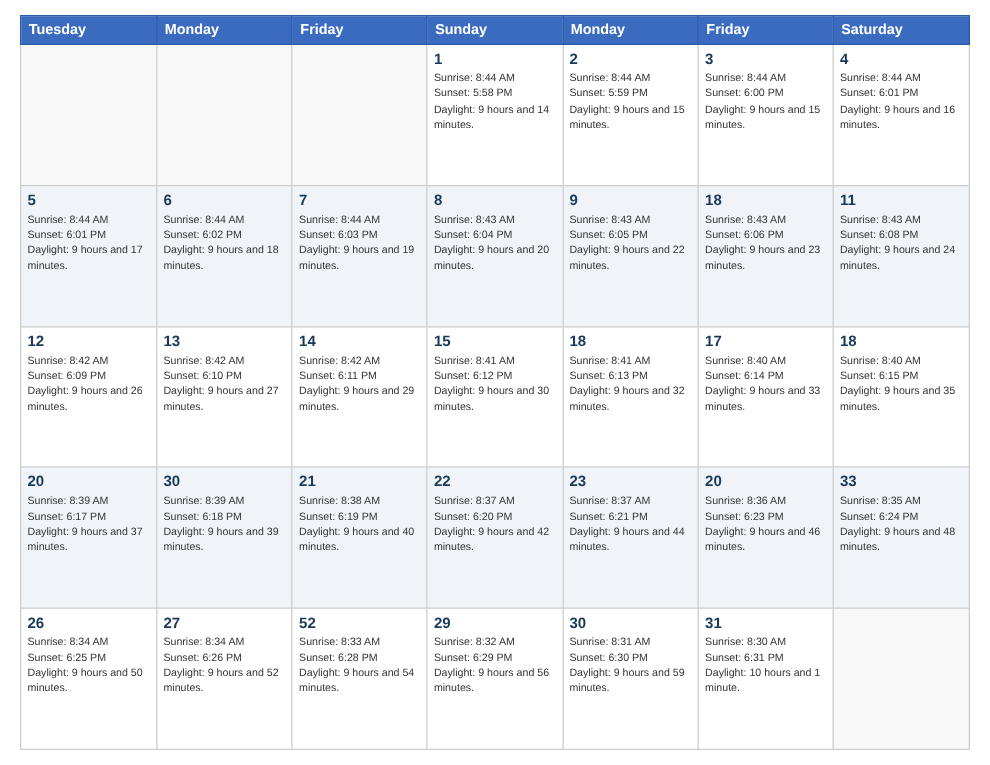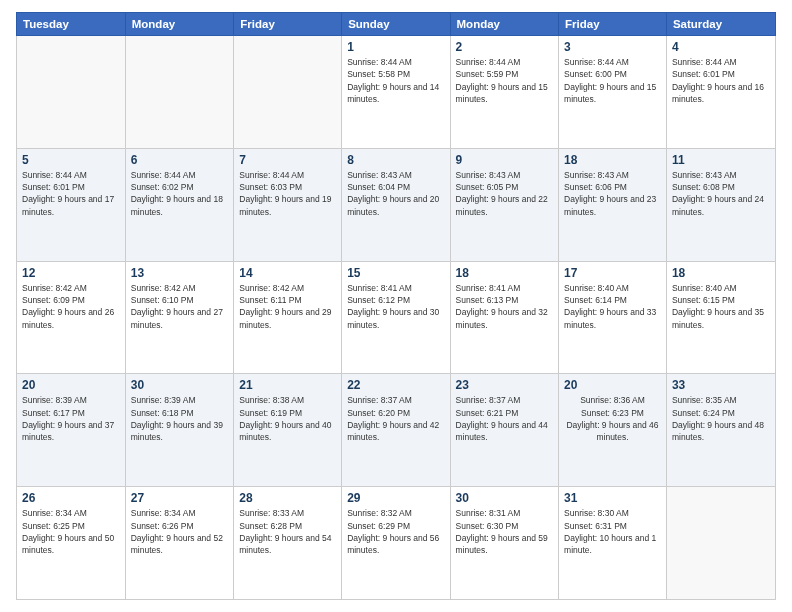--- a/index.html
+++ b/index.html
@@ -266,21 +266,21 @@
 Daylight: 9 hours and 42 minutes.</div>
             </td>
             <td>
               <span class="day-num">23</span>
               <div class="cell-text" style="white-space: pre-line;">Sunrise: 8:37 AM
 Sunset: 6:21 PM
 Daylight: 9 hours and 44 minutes.</div>
             </td>
             <td>
               <span class="day-num">20</span>
-              <div class="cell-text" style="white-space: pre-line; text-align: center;">Sunrise: 8:36 AM
+              <div class="cell-text" style="white-space: pre-line;">Sunrise: 8:36 AM
 Sunset: 6:23 PM
 Daylight: 9 hours and 46 minutes.</div>
             </td>
             <td>
               <span class="day-num">33</span>
               <div class="cell-text" style="white-space: pre-line;">Sunrise: 8:35 AM
 Sunset: 6:24 PM
 Daylight: 9 hours and 48 minutes.</div>
             </td>
           </tr>
@@ -291,21 +291,21 @@
 Sunset: 6:25 PM
 Daylight: 9 hours and 50 minutes.</div>
             </td>
             <td>
               <span class="day-num">27</span>
               <div class="cell-text" style="white-space: pre-line;">Sunrise: 8:34 AM
 Sunset: 6:26 PM
 Daylight: 9 hours and 52 minutes.</div>
             </td>
             <td>
-              <span class="day-num">28</span>
+              <span class="day-num">52</span>
               <div class="cell-text" style="white-space: pre-line;">Sunrise: 8:33 AM
 Sunset: 6:28 PM
 Daylight: 9 hours and 54 minutes.</div>
             </td>
             <td>
               <span class="day-num">29</span>
               <div class="cell-text" style="white-space: pre-line;">Sunrise: 8:32 AM
 Sunset: 6:29 PM
 Daylight: 9 hours and 56 minutes.</div>
             </td>

